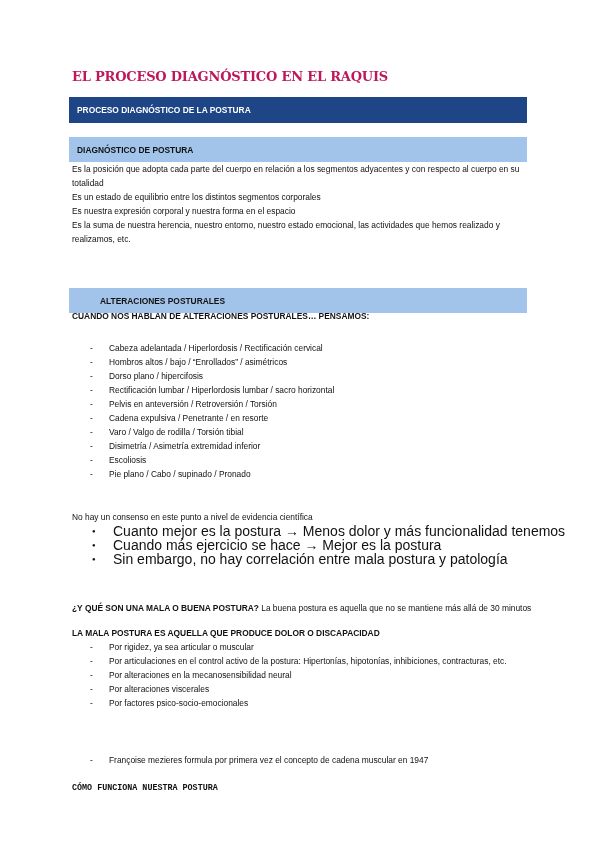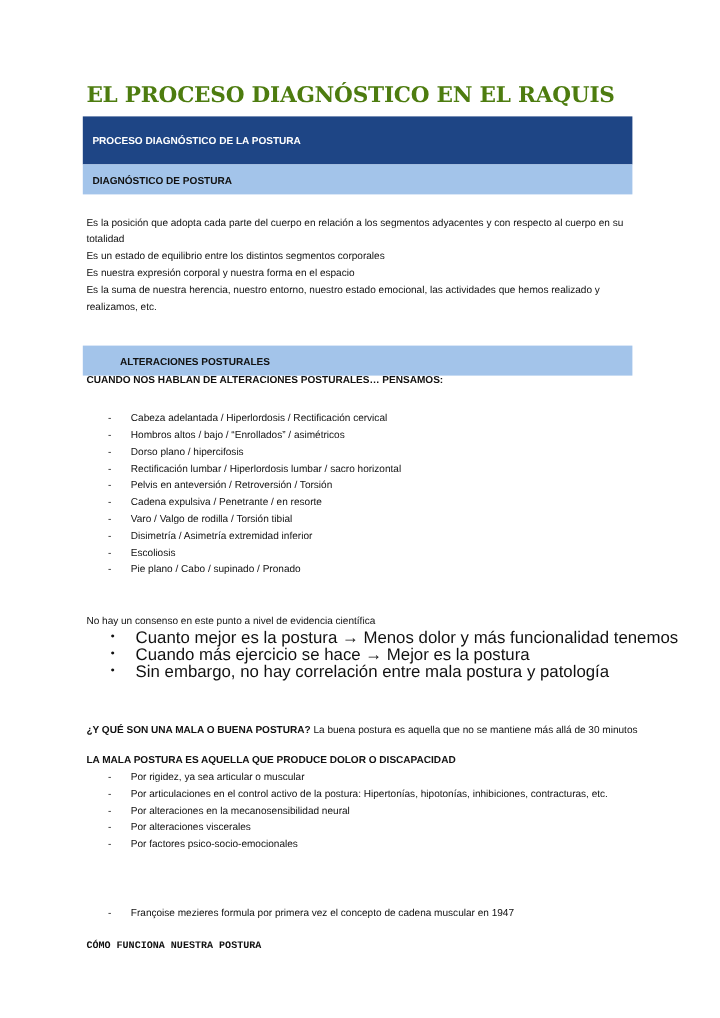--- a/index.html
+++ b/index.html
@@ -4,28 +4,28 @@
   <style>
     html, body { margin: 0; padding: 0; }
     body {
       width: 600px; height: 848px; background: #ffffff; position: relative; overflow: hidden;
       font-family: "Liberation Sans", "DejaVu Sans", sans-serif; color: #111111;
     }
     .page { position: absolute; left: 0; top: 0; width: 600px; height: 848px; }
     .title {
       position: absolute; left: 72px; top: 69px;
       font-family: "DejaVu Serif", "Liberation Serif", serif; font-weight: bold;
-      font-size: 18px; color: #4d7c0f; letter-spacing: -0.2px; white-space: nowrap;
+      font-size: 13px; color: #be185d; letter-spacing: -0.2px; white-space: nowrap;
     }
     .bar {
       position: absolute; left: 69px; width: 458px;
       font-size: 8.4px; font-weight: bold; box-sizing: border-box; padding-left: 8px;
       display: flex; align-items: center; white-space: nowrap;
     }
-    .bar.dark { top: 97px; height: 40px; background: #1e4585; color: #ffffff; }
+    .bar.dark { top: 97px; height: 26px; background: #1e4585; color: #ffffff; }
     .bar.light { background: #a3c4ea; color: #111111; }
     .bar.def { top: 137px; height: 25px; }
     .bar.alt { top: 288px; height: 25px; padding-left: 31px; }
     .txt { position: absolute; left: 72px; font-size: 8.4px; line-height: 14px; white-space: nowrap; }
     .block { position: absolute; left: 72px; width: 460px; font-size: 8.4px; line-height: 14px; }
     .block p { margin: 0; }
     .bold { font-weight: bold; }
     ul.dash { position: absolute; left: 72px; margin: 0; padding: 0; list-style: none; font-size: 8.4px; line-height: 14px; }
     ul.dash li { position: relative; padding-left: 37px; white-space: nowrap; }
     ul.dash li::before { content: "-"; position: absolute; left: 18px; top: 0; }
@@ -42,21 +42,21 @@
   <div class="title">EL PROCESO DIAGNÓSTICO EN EL RAQUIS</div>
 
   <div class="bar dark">
     <span>PROCESO DIAGNÓSTICO DE LA POSTURA</span>
   </div>
 
   <div class="bar light def">
     <span>DIAGNÓSTICO DE POSTURA</span>
   </div>
 
-  <div class="block" style="top:178px;">
+  <div class="block" style="top:162px;">
     <p>Es la posición que adopta cada parte del cuerpo en relación a los segmentos adyacentes y con respecto al cuerpo en su totalidad</p>
     <p>Es un estado de equilibrio entre los distintos segmentos corporales</p>
     <p>Es nuestra expresión corporal y nuestra forma en el espacio</p>
     <p style="width:440px;">Es la suma de nuestra herencia, nuestro entorno, nuestro estado emocional, las actividades que hemos realizado y realizamos, etc.</p>
   </div>
 
   <div class="bar light alt">
     <span>ALTERACIONES POSTURALES</span>
   </div>
 

